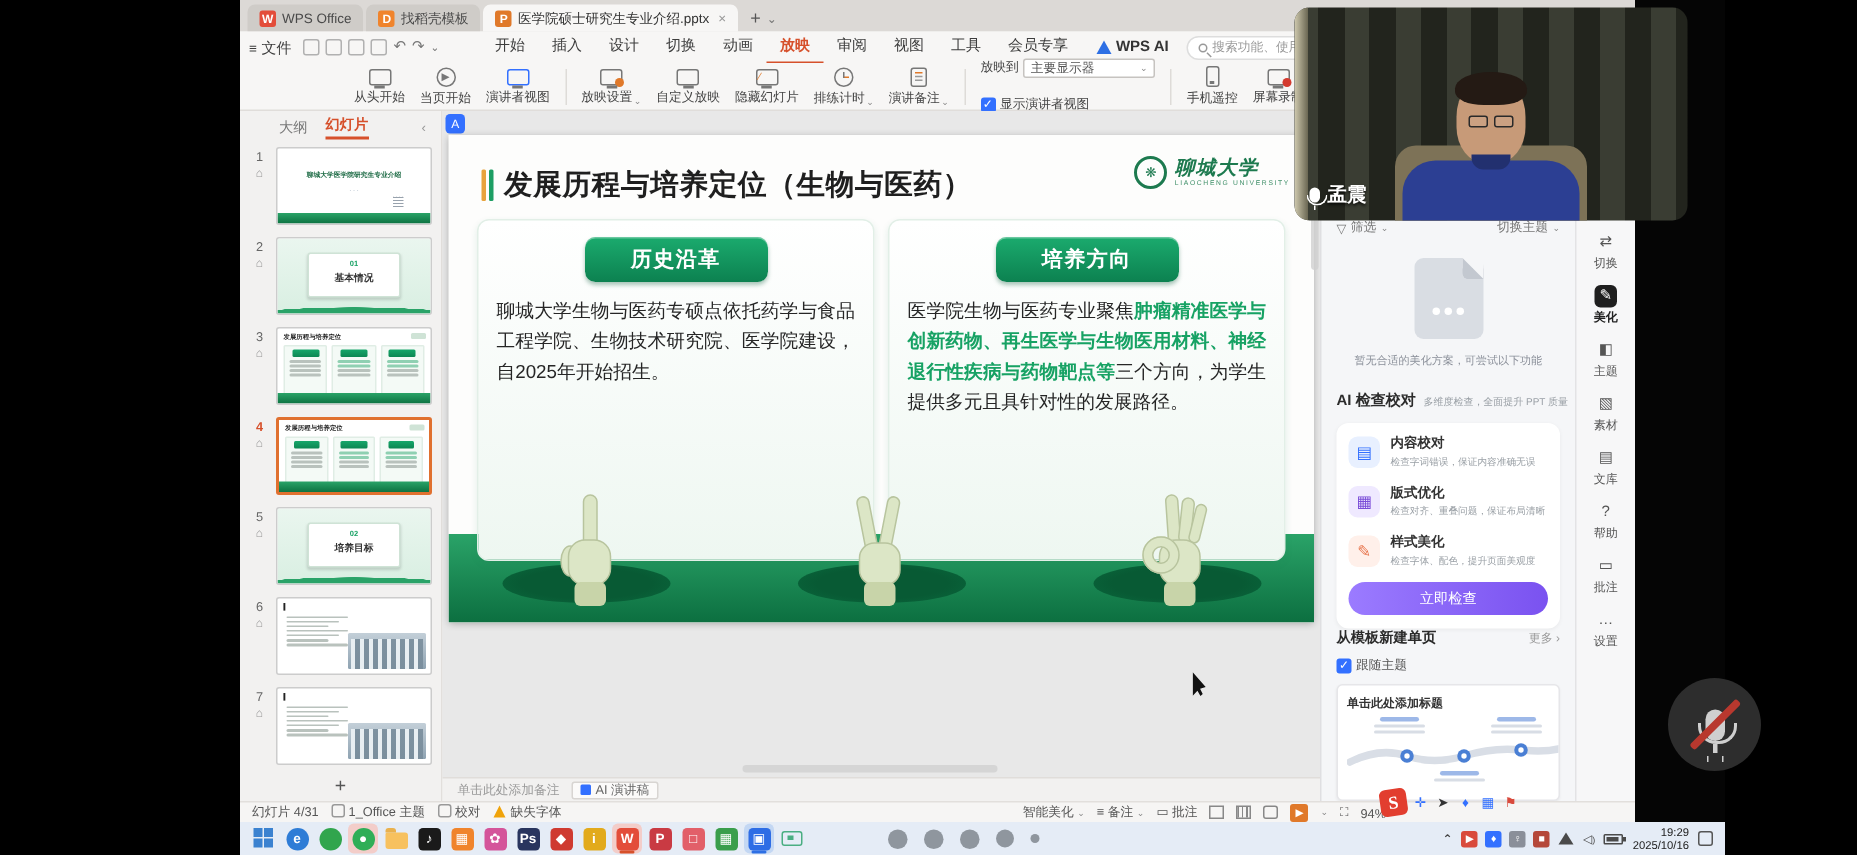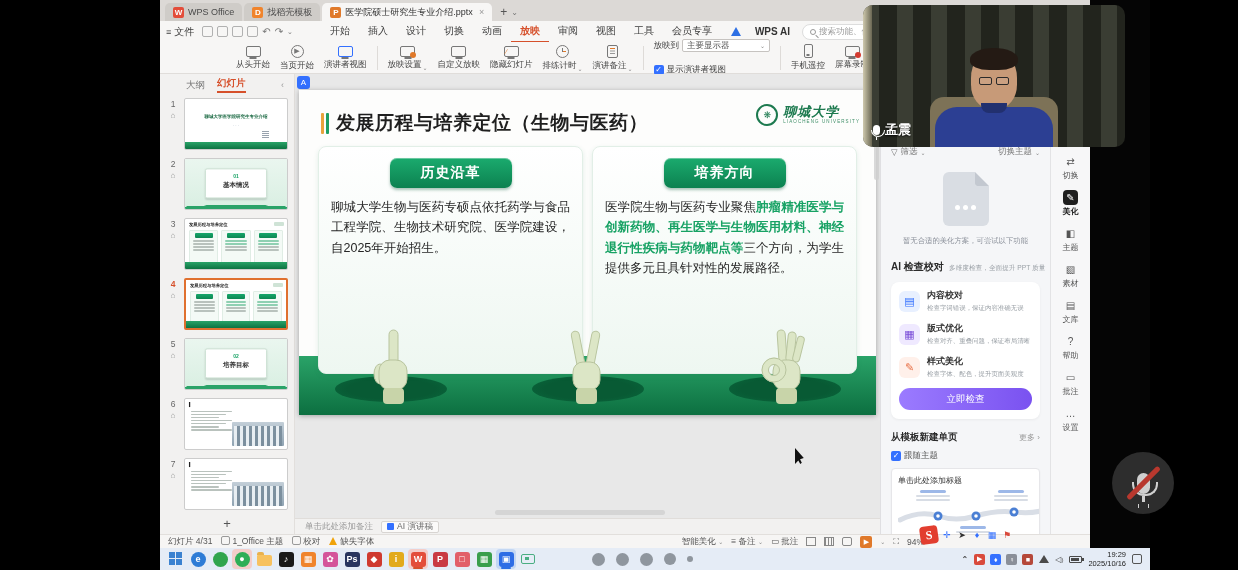--- a/index.html
+++ b/index.html
@@ -22,21 +22,21 @@
 
 
 .menubar{height:21px;background:#f7f6f5;display:flex;align-items:center;font-size:10px;color:#3d3d3d;
   padding:0 6px;flex:none;white-space:nowrap}
 .file-btn{display:flex;align-items:center;gap:3px;margin-right:6px}
 .mini-ic{width:11px;height:11px;border:1px solid #9a9a9a;border-radius:2px;margin:0 2px;opacity:.75}
 .undo{font-size:10px;color:#777;margin:0 2px}
 .rtabs{display:flex;gap:0;margin-left:26px}
 .rtab{padding:0 9px;line-height:21px;cursor:default}
 .rtab.active{color:#d6502b;font-weight:bold;border-bottom:2px solid #d6502b}
-.wpsai{display:flex;align-items:center;gap:14px;margin-left:10px;font-weight:bold;color:#333}
+.wpsai{display:flex;align-items:center;gap:3px;margin-left:10px;font-weight:bold;color:#333}
 .ai-tri{width:0;height:0;border-left:5px solid transparent;border-right:5px solid transparent;border-bottom:9px solid #2d6fe4}
 .searchbox{margin-left:12px;display:flex;align-items:center;gap:3px;background:#fff;border:1px solid #ddd;
   border-radius:9px;height:16px;padding:0 7px;color:#9a9a9a;font-size:8.5px;width:96px;overflow:hidden}
 .sglass{width:6px;height:6px;border:1.2px solid #999;border-radius:50%;position:relative;flex:none}
 .sglass::after{content:"";position:absolute;width:4px;height:1.2px;background:#999;transform:rotate(45deg);left:4px;top:6px}
 
 
 .ribbon{height:32px;background:#f7f6f5;border-bottom:1px solid #e0ddda;display:flex;align-items:center;
   padding-left:66px;flex:none;white-space:nowrap}
 .rgroup{display:flex;align-items:center;gap:10px;padding:0 10px}
@@ -150,26 +150,26 @@
 .ai-secrow{display:flex;align-items:baseline;margin-top:14px;white-space:nowrap}
 .ai-sect{font-size:10px;font-weight:bold;color:#2b2b2b}
 .ai-secd{font-size:7px;color:#9aa0a6;margin-left:5px;transform:scale(.95);transform-origin:left}
 .ai-card{background:#fff;border-radius:8px;padding:7px 8px 9px;margin-top:8px;box-shadow:0 1px 3px rgba(0,0,0,.05)}
 .ai-item{display:flex;gap:7px;align-items:center;margin-bottom:9px}
 .ai-ic{width:21px;height:21px;border-radius:6px;display:flex;align-items:center;justify-content:center;font-size:11px;flex:none}
 .ai-t{font-size:9px;color:#333;font-weight:bold}
 .ai-d{font-size:7px;color:#9aa0a6;white-space:nowrap;transform:scale(.92);transform-origin:left;margin-top:1px}
 .ai-btn{height:22px;border-radius:11px;background:linear-gradient(90deg,#9b7bff,#7a52f0);color:#fff;font-size:9.5px;
   display:flex;align-items:center;justify-content:center;margin-top:2px}
-.tp-row{display:flex;align-items:center;margin-top:12px}
+.tp-row{display:flex;align-items:center;}
 .tp-t{font-size:9.5px;font-weight:bold;color:#2b2b2b}
 .tp-more{margin-left:auto;font-size:8px;color:#999}
 .tp-chk{display:flex;align-items:center;margin-top:6px;font-size:8.5px;color:#555}
 .tp-card{background:#fff;border:1px solid #e6e6e9;border-radius:4px;margin-top:6px;height:78px;padding:6px 6px 0;box-shadow:0 1px 2px rgba(0,0,0,.05);position:relative;overflow:hidden}
-.tp-ct{font-size:8px;font-weight:normal;color:#333}
+.tp-ct{font-size:8px;font-weight:bold;color:#333}
 
 
 .sidebarR{width:40px;background:#f7f7f8;border-left:1px solid #e3e3e5;flex:none;display:flex;flex-direction:column;align-items:center;padding-top:78px;gap:5px}
 .sr-item{display:flex;flex-direction:column;align-items:center;gap:1px;font-size:8px;color:#555;width:100%;padding:2px 0}
 .sr-ic{width:15px;height:15px;display:flex;align-items:center;justify-content:center;font-size:10px;color:#555;border-radius:4px}
 .sr-item.active .sr-ic{background:#1f1f1f;color:#fff}
 .sr-item.active{font-weight:bold;color:#222}
 
 
 .statusbar{height:14px;background:#f6f5f4;border-top:1px solid #e2dfdc;display:flex;align-items:center;

